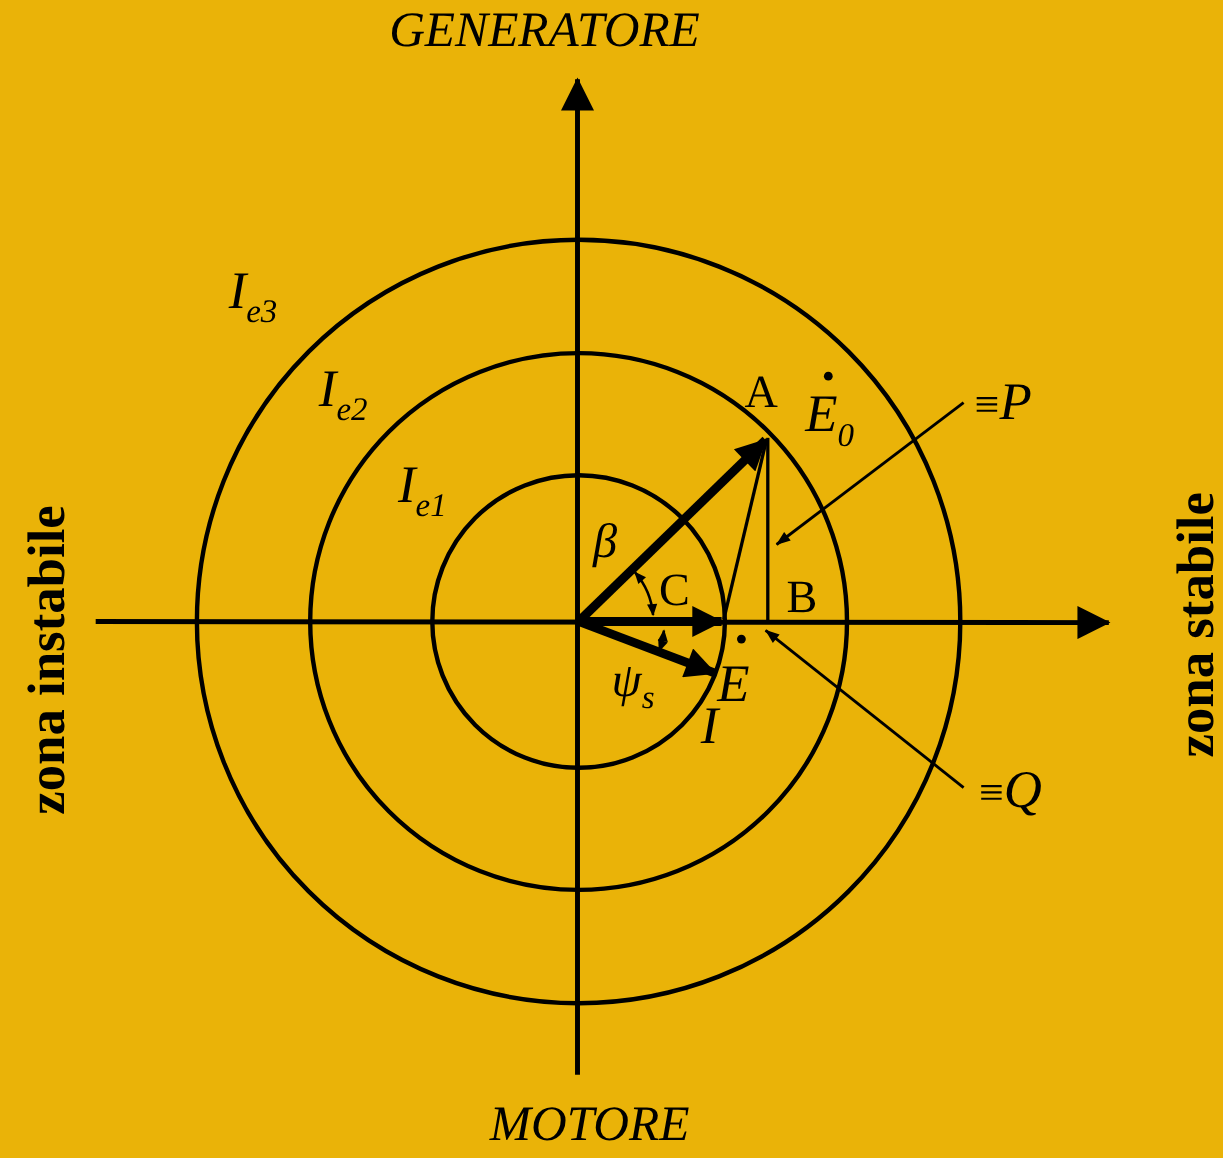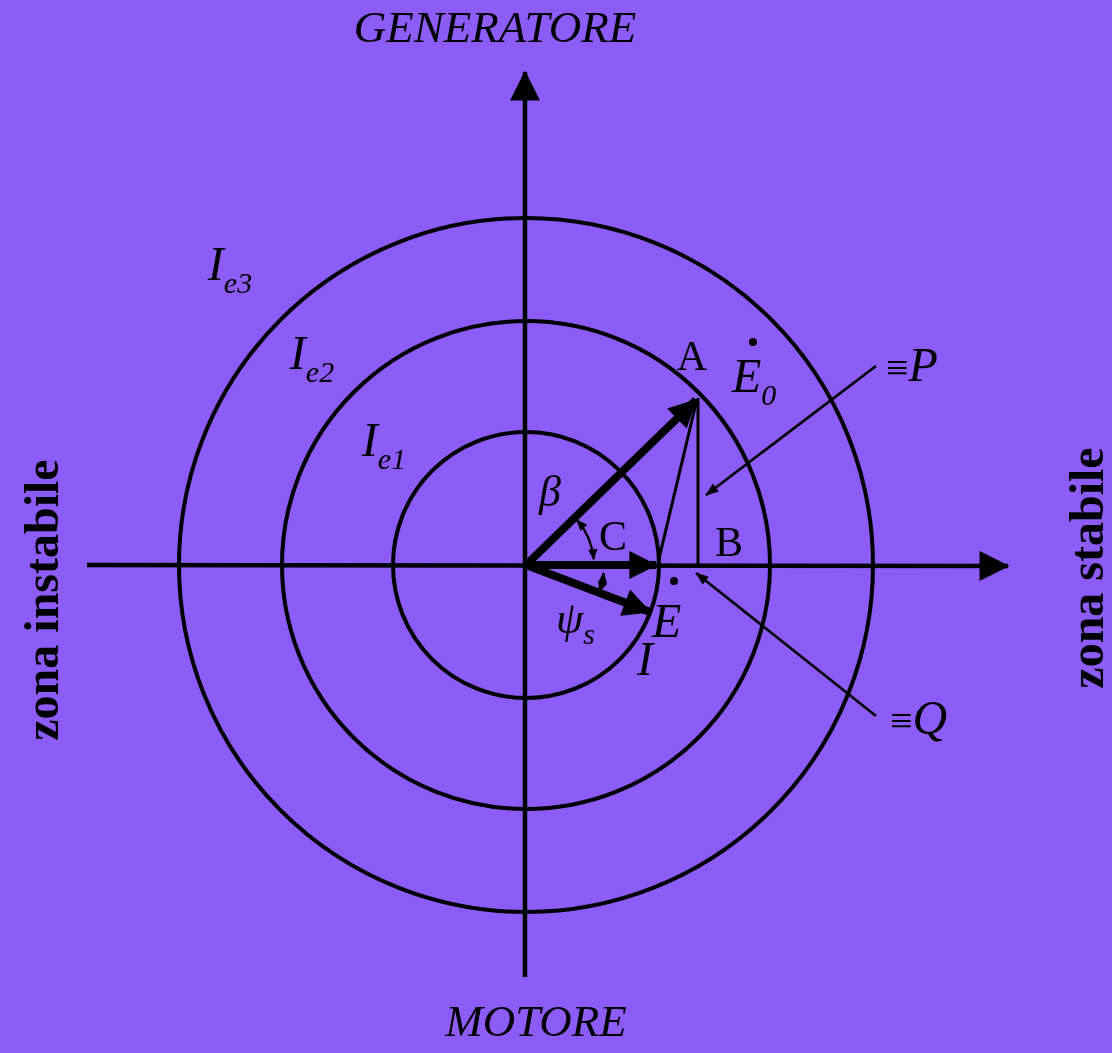--- a/index.html
+++ b/index.html
@@ -4,21 +4,21 @@
 <style>
   html, body {
     margin: 0;
     padding: 0;
     background: #ffffff;
   }
   .stage {
     position: relative;
     width: 1112px;
     height: 1053px;
-    background: #8b5cf6;
+    background: #eab308;
     overflow: hidden;
     font-family: "Liberation Serif", "DejaVu Serif", serif;
   }
   svg { display: block; }
   .ink-stroke { stroke: #000000; fill: none; }
   .ink-fill   { fill: #000000; }
   .circle-line { stroke-width: 4; }
   .axis-line   { stroke-width: 4.5; }
   .phasor-line { stroke-width: 8; }
   .thin-line   { stroke-width: 3; }

